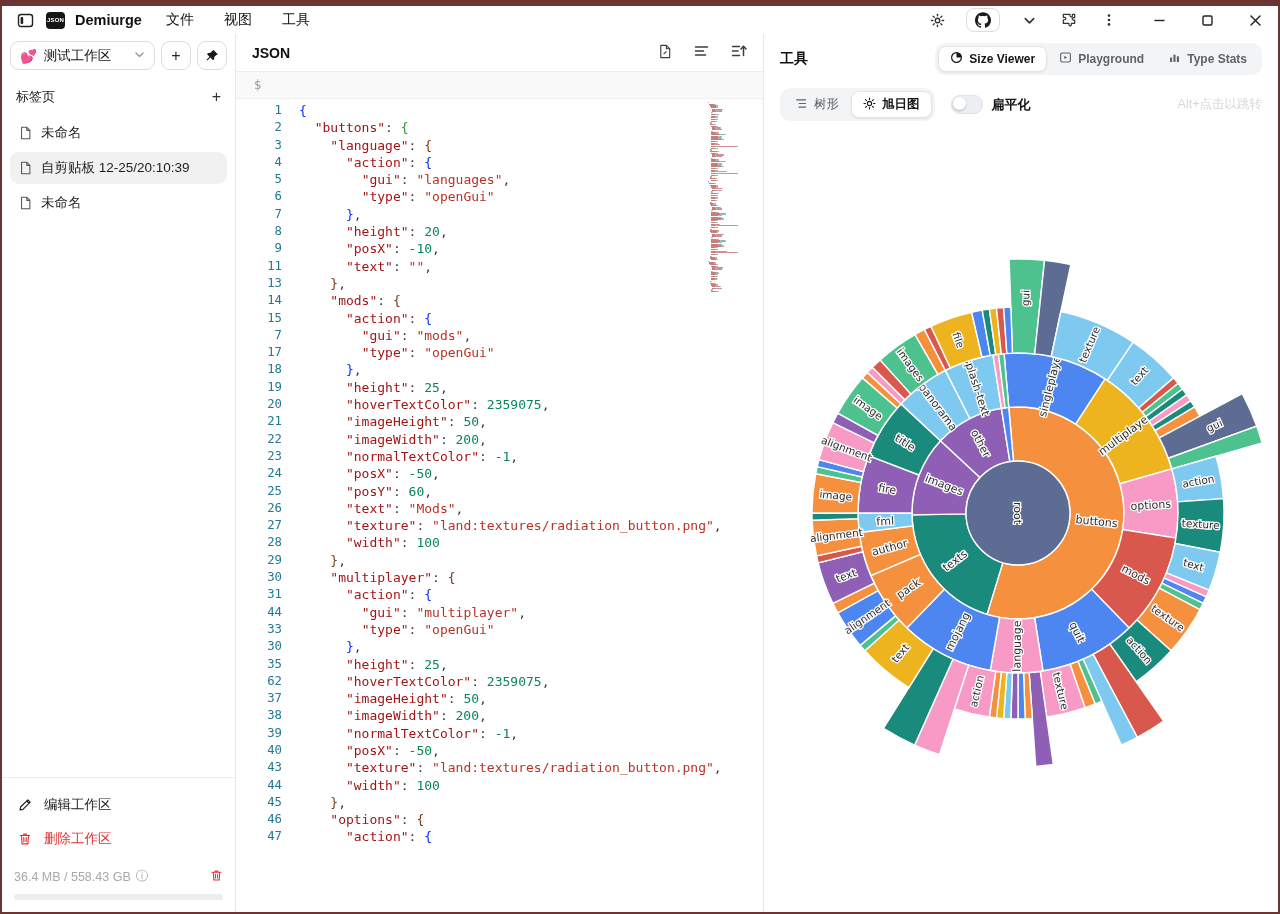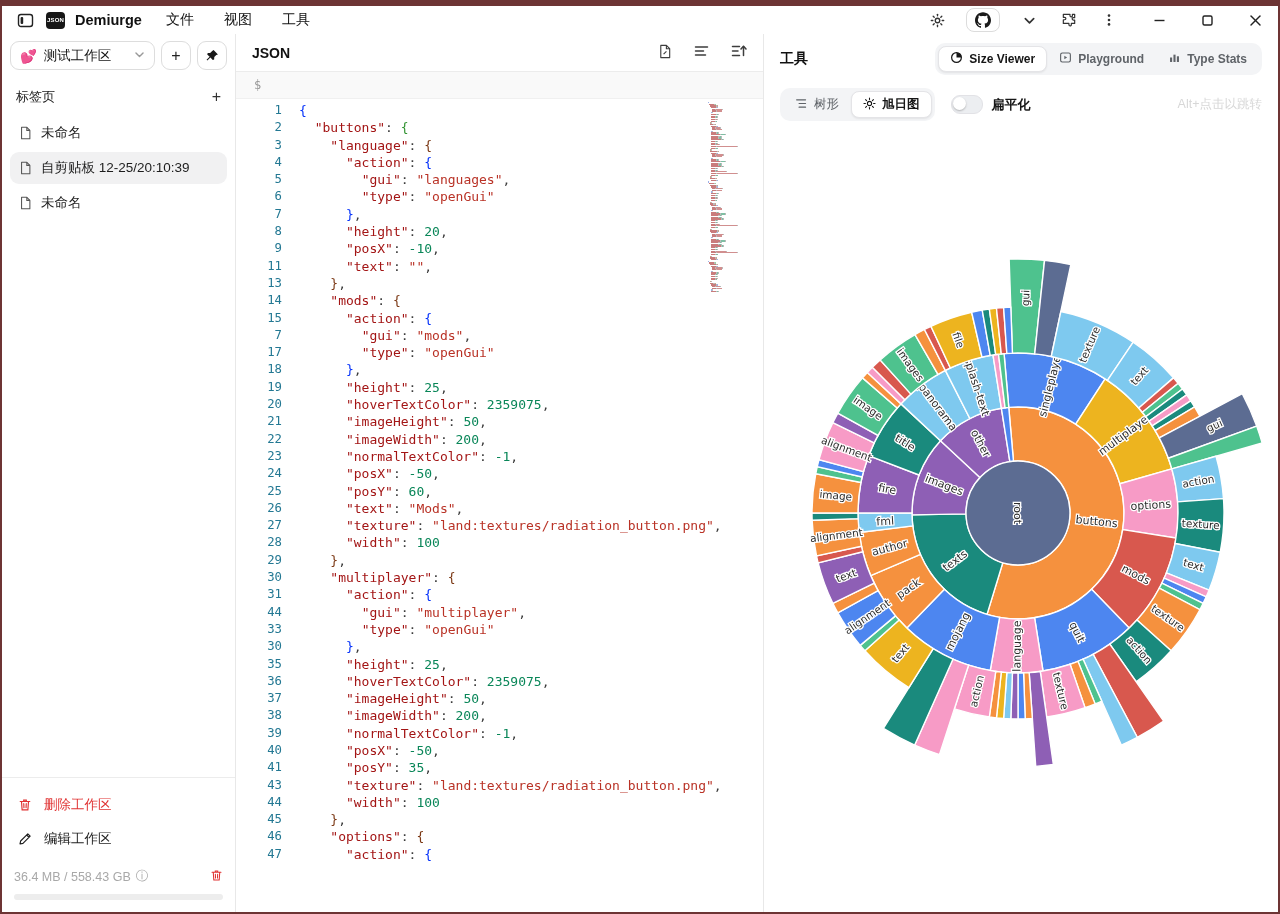--- a/index.html
+++ b/index.html
@@ -193,35 +193,35 @@
           </div>
           <div class="tab-item">
             <svg width="13" height="14" viewBox="0 0 14 16">
               <path d="M2.5 1.5h6L12 5v9.5H2.5z" fill="none" stroke="#555" stroke-width="1.2" stroke-linejoin="round"></path>
               <path d="M8.5 1.5V5H12" fill="none" stroke="#555" stroke-width="1.2"></path>
             </svg>
             <span>未命名</span>
           </div>
         </div>
       <div class="sb-footer">
+        <div class="sb-action">
+          <svg width="14" height="14" viewBox="0 0 16 16">
+              <path fill="none" stroke="#1c1c1c" stroke-width="1.3" stroke-linejoin="round" d="M11.2 2.1l2.7 2.7-8.2 8.2-3.4.7.7-3.4zM9.9 3.4l2.7 2.7"></path>
+            </svg>
+          <span>编辑工作区</span>
+        </div>
         <div class="sb-action danger">
           <svg width="14" height="14" viewBox="0 0 16 16">
               <g fill="none" stroke="#e03131" stroke-width="1.3" stroke-linecap="round">
                 <path d="M2.5 4h11M6.5 4V2.5h3V4M4 4l.7 9.5h6.6L12 4"></path>
                 <line x1="6.6" y1="6.5" x2="6.8" y2="11"></line>
                 <line x1="9.4" y1="6.5" x2="9.2" y2="11"></line>
               </g>
             </svg>
           <span>删除工作区</span>
-        </div>
-        <div class="sb-action">
-          <svg width="14" height="14" viewBox="0 0 16 16">
-              <path fill="none" stroke="#1c1c1c" stroke-width="1.3" stroke-linejoin="round" d="M11.2 2.1l2.7 2.7-8.2 8.2-3.4.7.7-3.4zM9.9 3.4l2.7 2.7"></path>
-            </svg>
-          <span>编辑工作区</span>
         </div>
         <div class="storage-row">
           <span>36.4 MB / 558.43 GB</span>
           <span>ⓘ</span>
           <span class="trash">
             <svg width="13" height="13" viewBox="0 0 16 16">
                 <g fill="none" stroke="#e03131" stroke-width="1.3" stroke-linecap="round">
                   <path d="M2.5 4h11M6.5 4V2.5h3V4M4 4l.7 9.5h6.6L12 4"></path>
                   <line x1="6.6" y1="6.5" x2="6.8" y2="11"></line>
                   <line x1="9.4" y1="6.5" x2="9.2" y2="11"></line>
@@ -411,26 +411,25 @@
           <div class="cl"><span class="ln">26</span><span class="lc"><span>      </span><span class="tk-k">"text"</span><span class="tk-p">: </span><span class="tk-s">"Mods"</span><span class="tk-p">,</span></span></div>
           <div class="cl"><span class="ln">27</span><span class="lc"><span>      </span><span class="tk-k">"texture"</span><span class="tk-p">: </span><span class="tk-s">"land:textures/radiation_button.png"</span><span class="tk-p">,</span></span></div>
           <div class="cl"><span class="ln">28</span><span class="lc"><span>      </span><span class="tk-k">"width"</span><span class="tk-p">: </span><span class="tk-n">100</span></span></div>
           <div class="cl"><span class="ln">29</span><span class="lc"><span>    </span><span class="tk-b3">}</span><span class="tk-p">,</span></span></div>
           <div class="cl"><span class="ln">30</span><span class="lc"><span>    </span><span class="tk-k">"multiplayer"</span><span class="tk-p">: </span><span class="tk-b3">{</span></span></div>
           <div class="cl"><span class="ln">31</span><span class="lc"><span>      </span><span class="tk-k">"action"</span><span class="tk-p">: </span><span class="tk-b1">{</span></span></div>
           <div class="cl"><span class="ln">44</span><span class="lc"><span>        </span><span class="tk-k">"gui"</span><span class="tk-p">: </span><span class="tk-s">"multiplayer"</span><span class="tk-p">,</span></span></div>
           <div class="cl"><span class="ln">33</span><span class="lc"><span>        </span><span class="tk-k">"type"</span><span class="tk-p">: </span><span class="tk-s">"openGui"</span></span></div>
           <div class="cl"><span class="ln">30</span><span class="lc"><span>      </span><span class="tk-b1">}</span><span class="tk-p">,</span></span></div>
           <div class="cl"><span class="ln">35</span><span class="lc"><span>      </span><span class="tk-k">"height"</span><span class="tk-p">: </span><span class="tk-n">25</span><span class="tk-p">,</span></span></div>
-          <div class="cl"><span class="ln">36</span><span class="lc"><span>      </span><span class="tk-k">"hoverTextColor"</span><span class="tk-p">: </span><span class="tk-n">2359075</span><span class="tk-p">,</span></span></div>
+          <div class="cl"><span class="ln">62</span><span class="lc"><span>      </span><span class="tk-k">"hoverTextColor"</span><span class="tk-p">: </span><span class="tk-n">2359075</span><span class="tk-p">,</span></span></div>
           <div class="cl"><span class="ln">37</span><span class="lc"><span>      </span><span class="tk-k">"imageHeight"</span><span class="tk-p">: </span><span class="tk-n">50</span><span class="tk-p">,</span></span></div>
           <div class="cl"><span class="ln">38</span><span class="lc"><span>      </span><span class="tk-k">"imageWidth"</span><span class="tk-p">: </span><span class="tk-n">200</span><span class="tk-p">,</span></span></div>
           <div class="cl"><span class="ln">39</span><span class="lc"><span>      </span><span class="tk-k">"normalTextColor"</span><span class="tk-p">: </span><span class="tk-n">-1</span><span class="tk-p">,</span></span></div>
           <div class="cl"><span class="ln">40</span><span class="lc"><span>      </span><span class="tk-k">"posX"</span><span class="tk-p">: </span><span class="tk-n">-50</span><span class="tk-p">,</span></span></div>
-          <div class="cl"><span class="ln">41</span><span class="lc"><span>      </span><span class="tk-k">"posY"</span><span class="tk-p">: </span><span class="tk-n">35</span><span class="tk-p">,</span></span></div>
           <div class="cl"><span class="ln">43</span><span class="lc"><span>      </span><span class="tk-k">"texture"</span><span class="tk-p">: </span><span class="tk-s">"land:textures/radiation_button.png"</span><span class="tk-p">,</span></span></div>
           <div class="cl"><span class="ln">44</span><span class="lc"><span>      </span><span class="tk-k">"width"</span><span class="tk-p">: </span><span class="tk-n">100</span></span></div>
           <div class="cl"><span class="ln">45</span><span class="lc"><span>    </span><span class="tk-b3">}</span><span class="tk-p">,</span></span></div>
           <div class="cl"><span class="ln">46</span><span class="lc"><span>    </span><span class="tk-k">"options"</span><span class="tk-p">: </span><span class="tk-b3">{</span></span></div>
           <div class="cl"><span class="ln">47</span><span class="lc"><span>      </span><span class="tk-k">"action"</span><span class="tk-p">: </span><span class="tk-b1">{</span></span></div>
         </div>
     </div>
 
     <div class="tools">
       <div class="tl-header">

